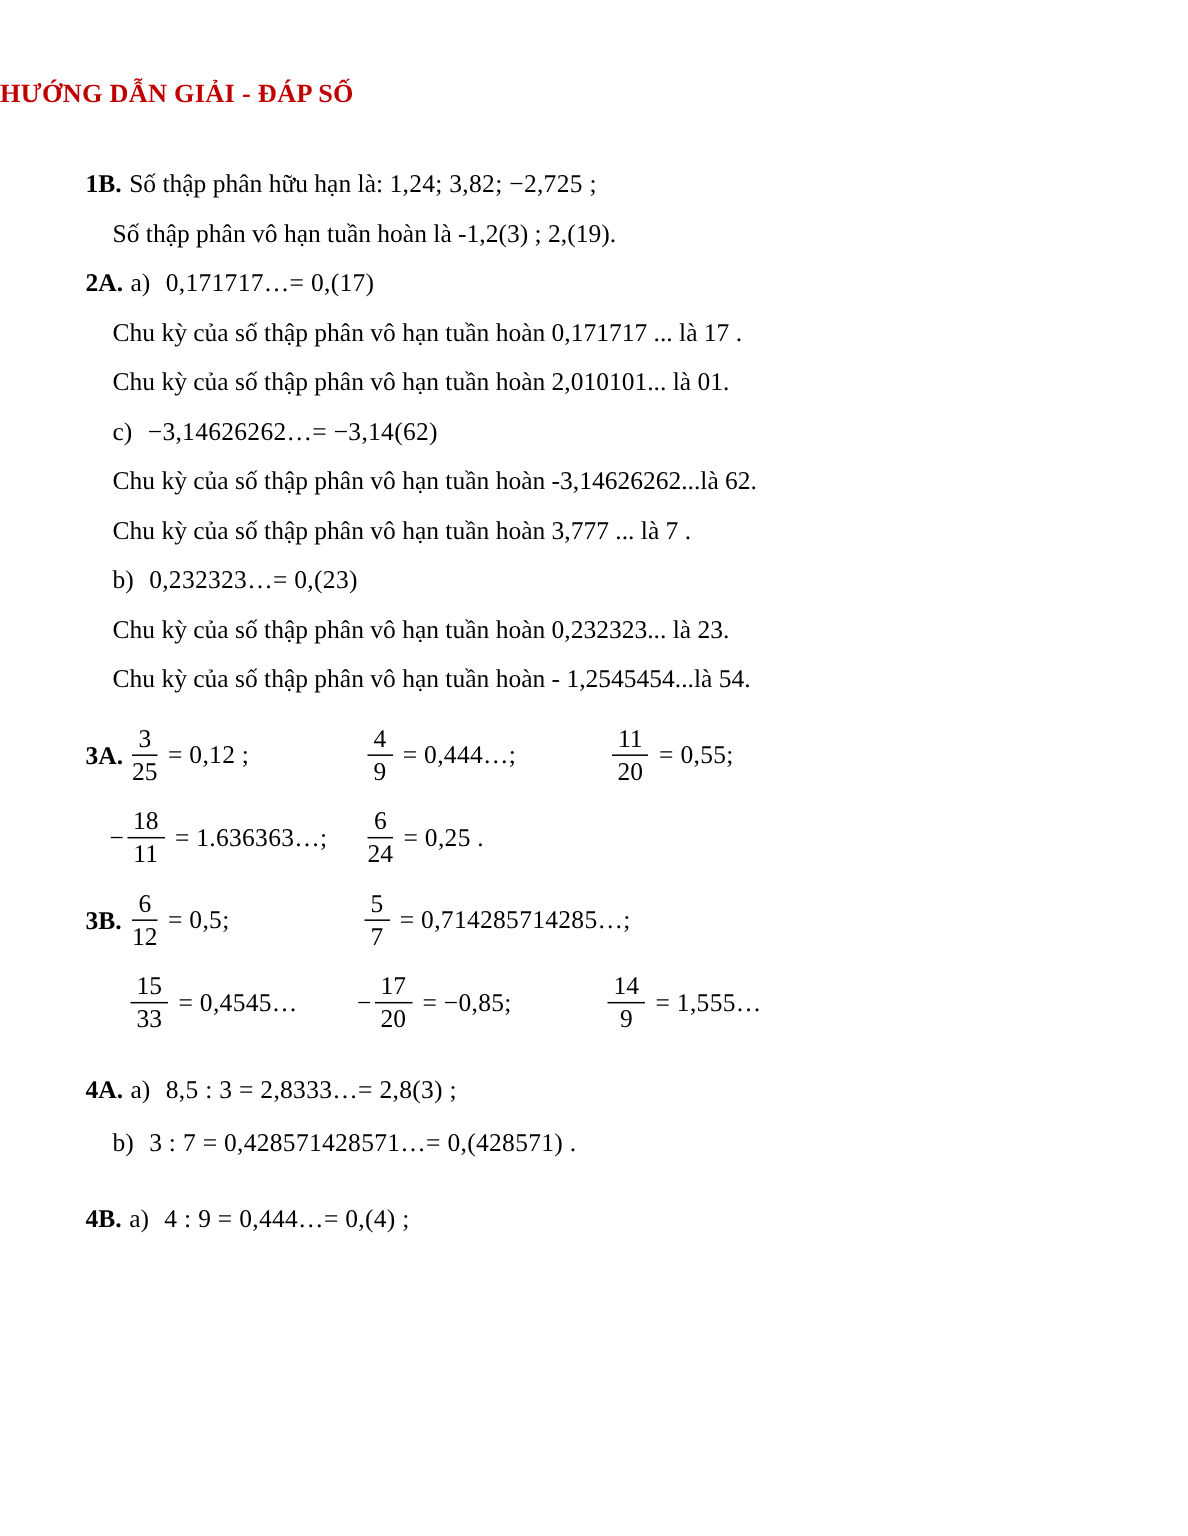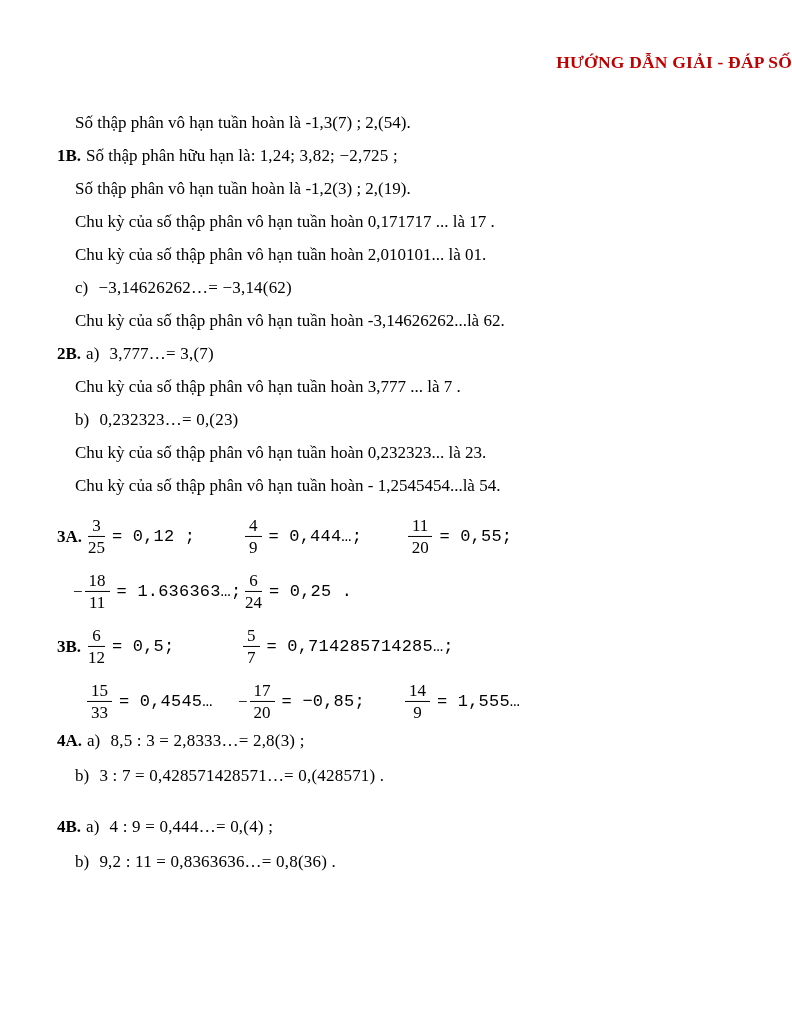--- a/index.html
+++ b/index.html
@@ -2,71 +2,68 @@
 <html><head>
 <meta charset="utf-8">
 <style>
   html,body { margin:0; padding:0; background:#fff; }
   .page {
     position:relative; width:792px; height:1024px; background:#ffffff;
     font-family:"Liberation Serif","DejaVu Serif",serif; color:#000000;
     overflow:hidden;
   }
   .title {
-    padding-top:52px; text-align:right;
+    padding-top:52px; text-align:left;
     font-weight:700; font-size:17.5px; color:#c00000; letter-spacing:0.2px;
   }
   .content { margin:40px 36px 0 57px; font-size:17px; }
   .line { margin-bottom:14px; line-height:19px; }
   .cont { padding-left:18px; }
   .lbl { font-weight:700; margin-right:5px; }
   .sub { margin-right:6px; }
   .math { letter-spacing:0.2px; }
   .content span:empty, .content b:empty { display:none; }
 
   .frow { position:relative; height:55px; }
   .flbl { position:absolute; left:0; top:50%; transform:translateY(-50%); font-weight:700; }
   .fcell { position:absolute; top:50%; transform:translateY(-50%); display:flex; align-items:center; }
   .frac { display:inline-block; text-align:center; line-height:1.15; }
   .num { display:block; border-bottom:1px solid #000; padding:0 4px 1px 4px; }
   .den { display:block; padding-top:1px; }
-  .rhs { margin-left:7px; letter-spacing:0.2px;font-family:Liberation Mono, monospace; }
+  .rhs { margin-left:7px; letter-spacing:0.2px; }
   .fsign { margin-right:2px; }
 </style>
 </head>
 <body>
 
 <div class="page">
   <div class="title">HƯỚNG DẪN GIẢI - ĐÁP SỐ</div>
 
   <div class="content">
 
-    <div class="line cont">
-      <span class="txt">Số thập phân vô hạn tuần hoàn là -1,3(7) ; 2,(54).</span> 
-    </div>
     <div class="line">
       <b class="lbl">1B.</b><span class="txt">Số thập phân hữu hạn là:</span> <span class="math">1,24; 3,82; −2,725 ;</span>
     </div>
     <div class="line cont">
       <span class="txt">Số thập phân vô hạn tuần hoàn là -1,2(3) ; 2,(19).</span> 
+    </div>
+    <div class="line">
+      <b class="lbl">2A.</b><span class="sub">a)</span> <span class="math">0,171717…= 0,(17)</span>
     </div>
     <div class="line cont">
       <span class="txt">Chu kỳ của số thập phân vô hạn tuần hoàn 0,171717 ... là 17 .</span> 
     </div>
     <div class="line cont">
       <span class="txt">Chu kỳ của số thập phân vô hạn tuần hoàn 2,010101... là 01.</span> 
     </div>
     <div class="line cont">
       <span class="sub">c)</span> <span class="math">−3,14626262…= −3,14(62)</span>
     </div>
     <div class="line cont">
       <span class="txt">Chu kỳ của số thập phân vô hạn tuần hoàn -3,14626262...là 62.</span> 
-    </div>
-    <div class="line">
-      <b class="lbl">2B.</b><span class="sub">a)</span> <span class="math">3,777…= 3,(7)</span>
     </div>
     <div class="line cont">
       <span class="txt">Chu kỳ của số thập phân vô hạn tuần hoàn 3,777 ... là 7 .</span> 
     </div>
     <div class="line cont">
       <span class="sub">b)</span> <span class="math">0,232323…= 0,(23)</span>
     </div>
     <div class="line cont">
       <span class="txt">Chu kỳ của số thập phân vô hạn tuần hoàn 0,232323... là 23.</span> 
     </div>
@@ -163,27 +160,24 @@
       <span class="fcell" style="left:348px">
 
         <span class="frac">
             <span class="num">14</span>
             <span class="den">9</span>
           </span>
         <span class="rhs">= 1,555…</span>
       </span>
     </div>
 
-    <div class="line" style="margin-top:2px">
+    <div class="line" style="margin-top:21px">
       <b class="lbl">4A.</b><span class="sub">a)</span> <span class="math">8,5 : 3 = 2,8333…= 2,8(3) ;</span>
     </div>
     <div class="line cont" style="margin-top:16px">
       <span class="sub">b)</span> <span class="math">3 : 7 = 0,428571428571…= 0,(428571) .</span>
     </div>
     <div class="line" style="margin-top:32px">
       <b class="lbl">4B.</b><span class="sub">a)</span> <span class="math">4 : 9 = 0,444…= 0,(4) ;</span>
     </div>
-    <div class="line cont" style="margin-top:16px">
-      <span class="sub">b)</span> <span class="math">9,2 : 11 = 0,8363636…= 0,8(36) .</span>
-    </div>
 
   </div>
 </div>
 
 </body></html>

